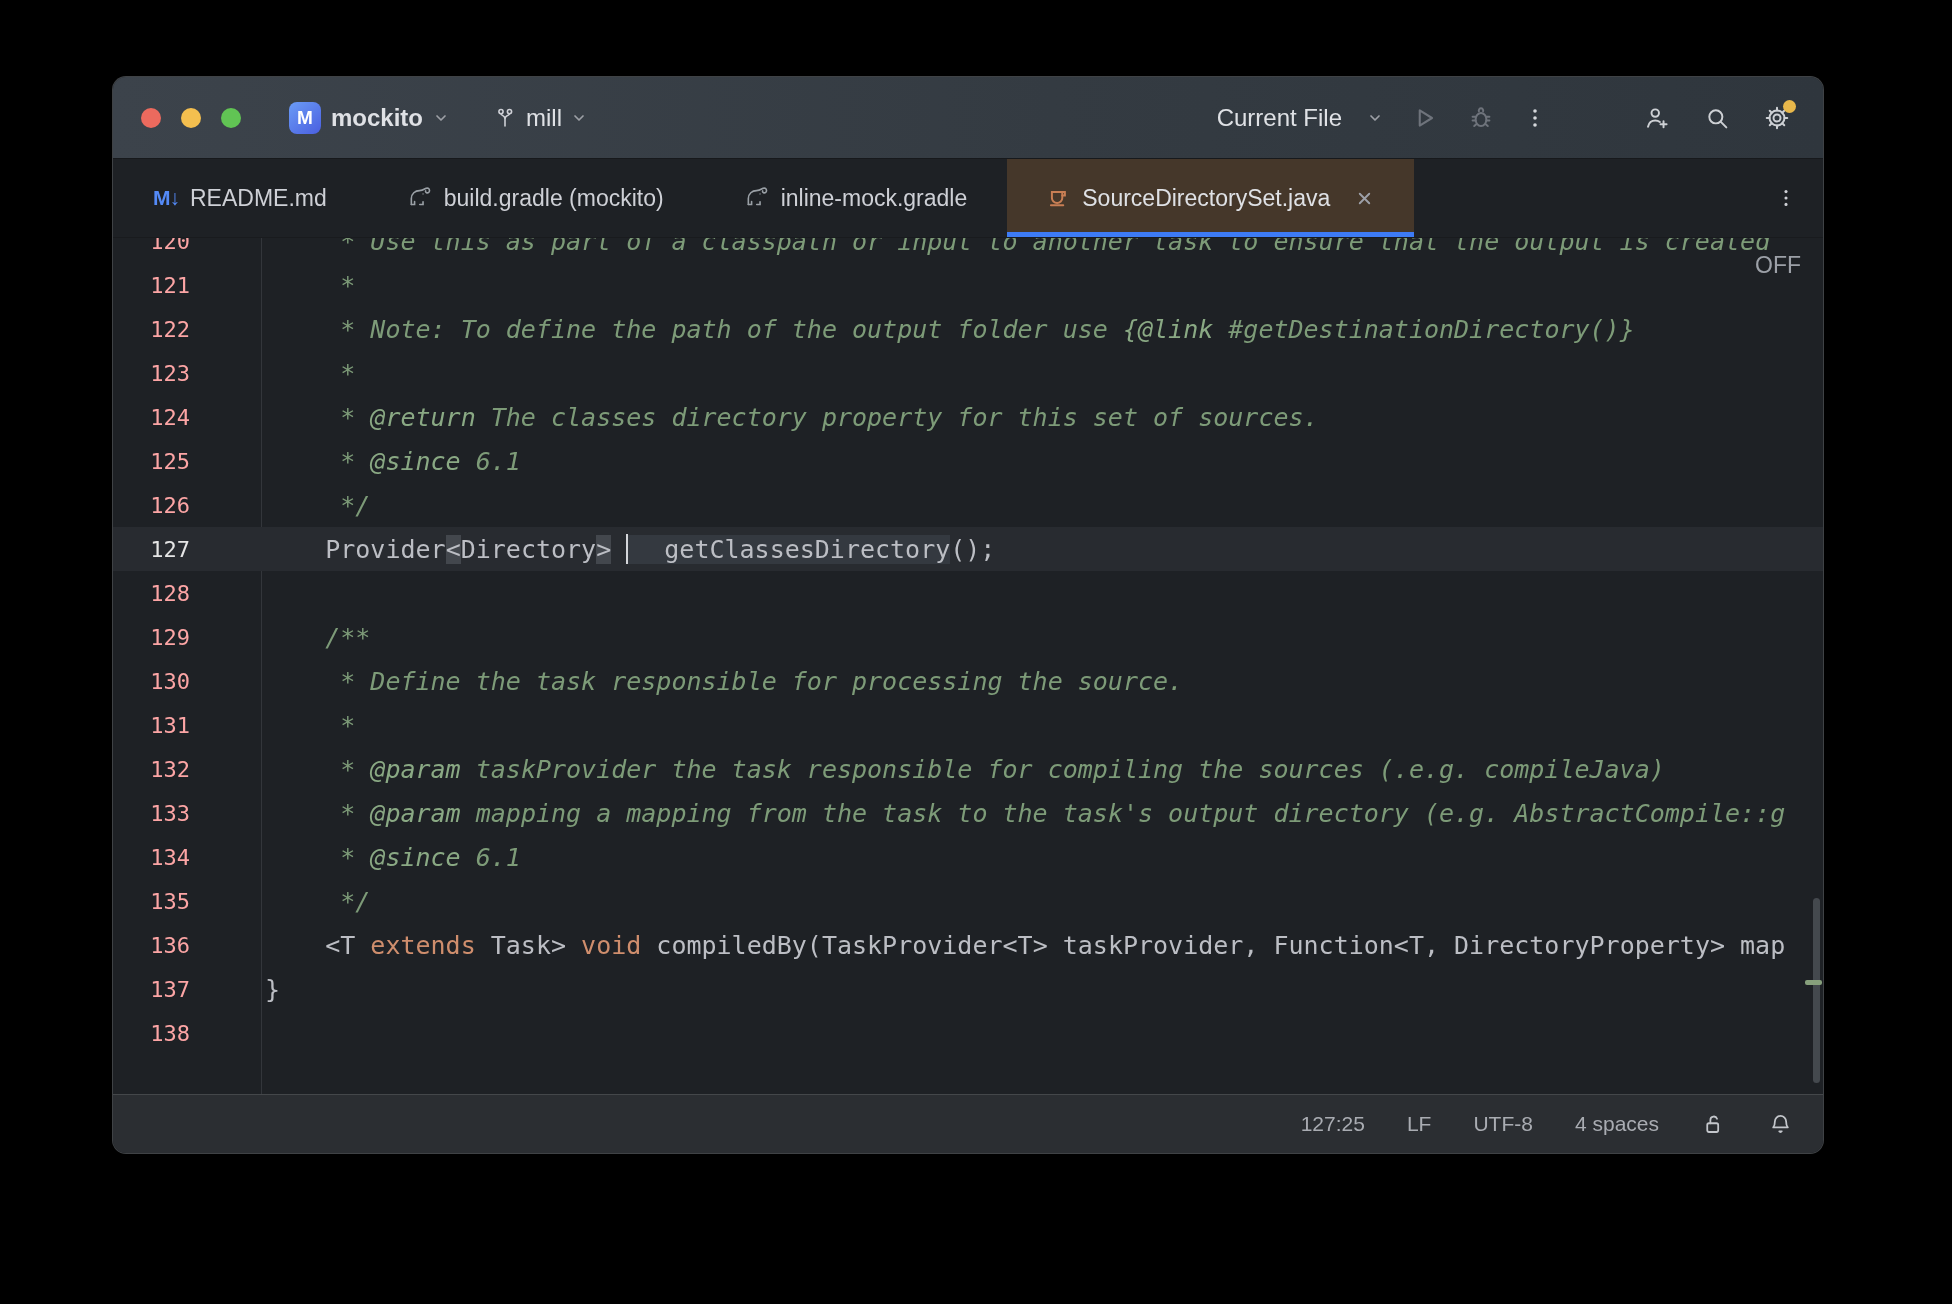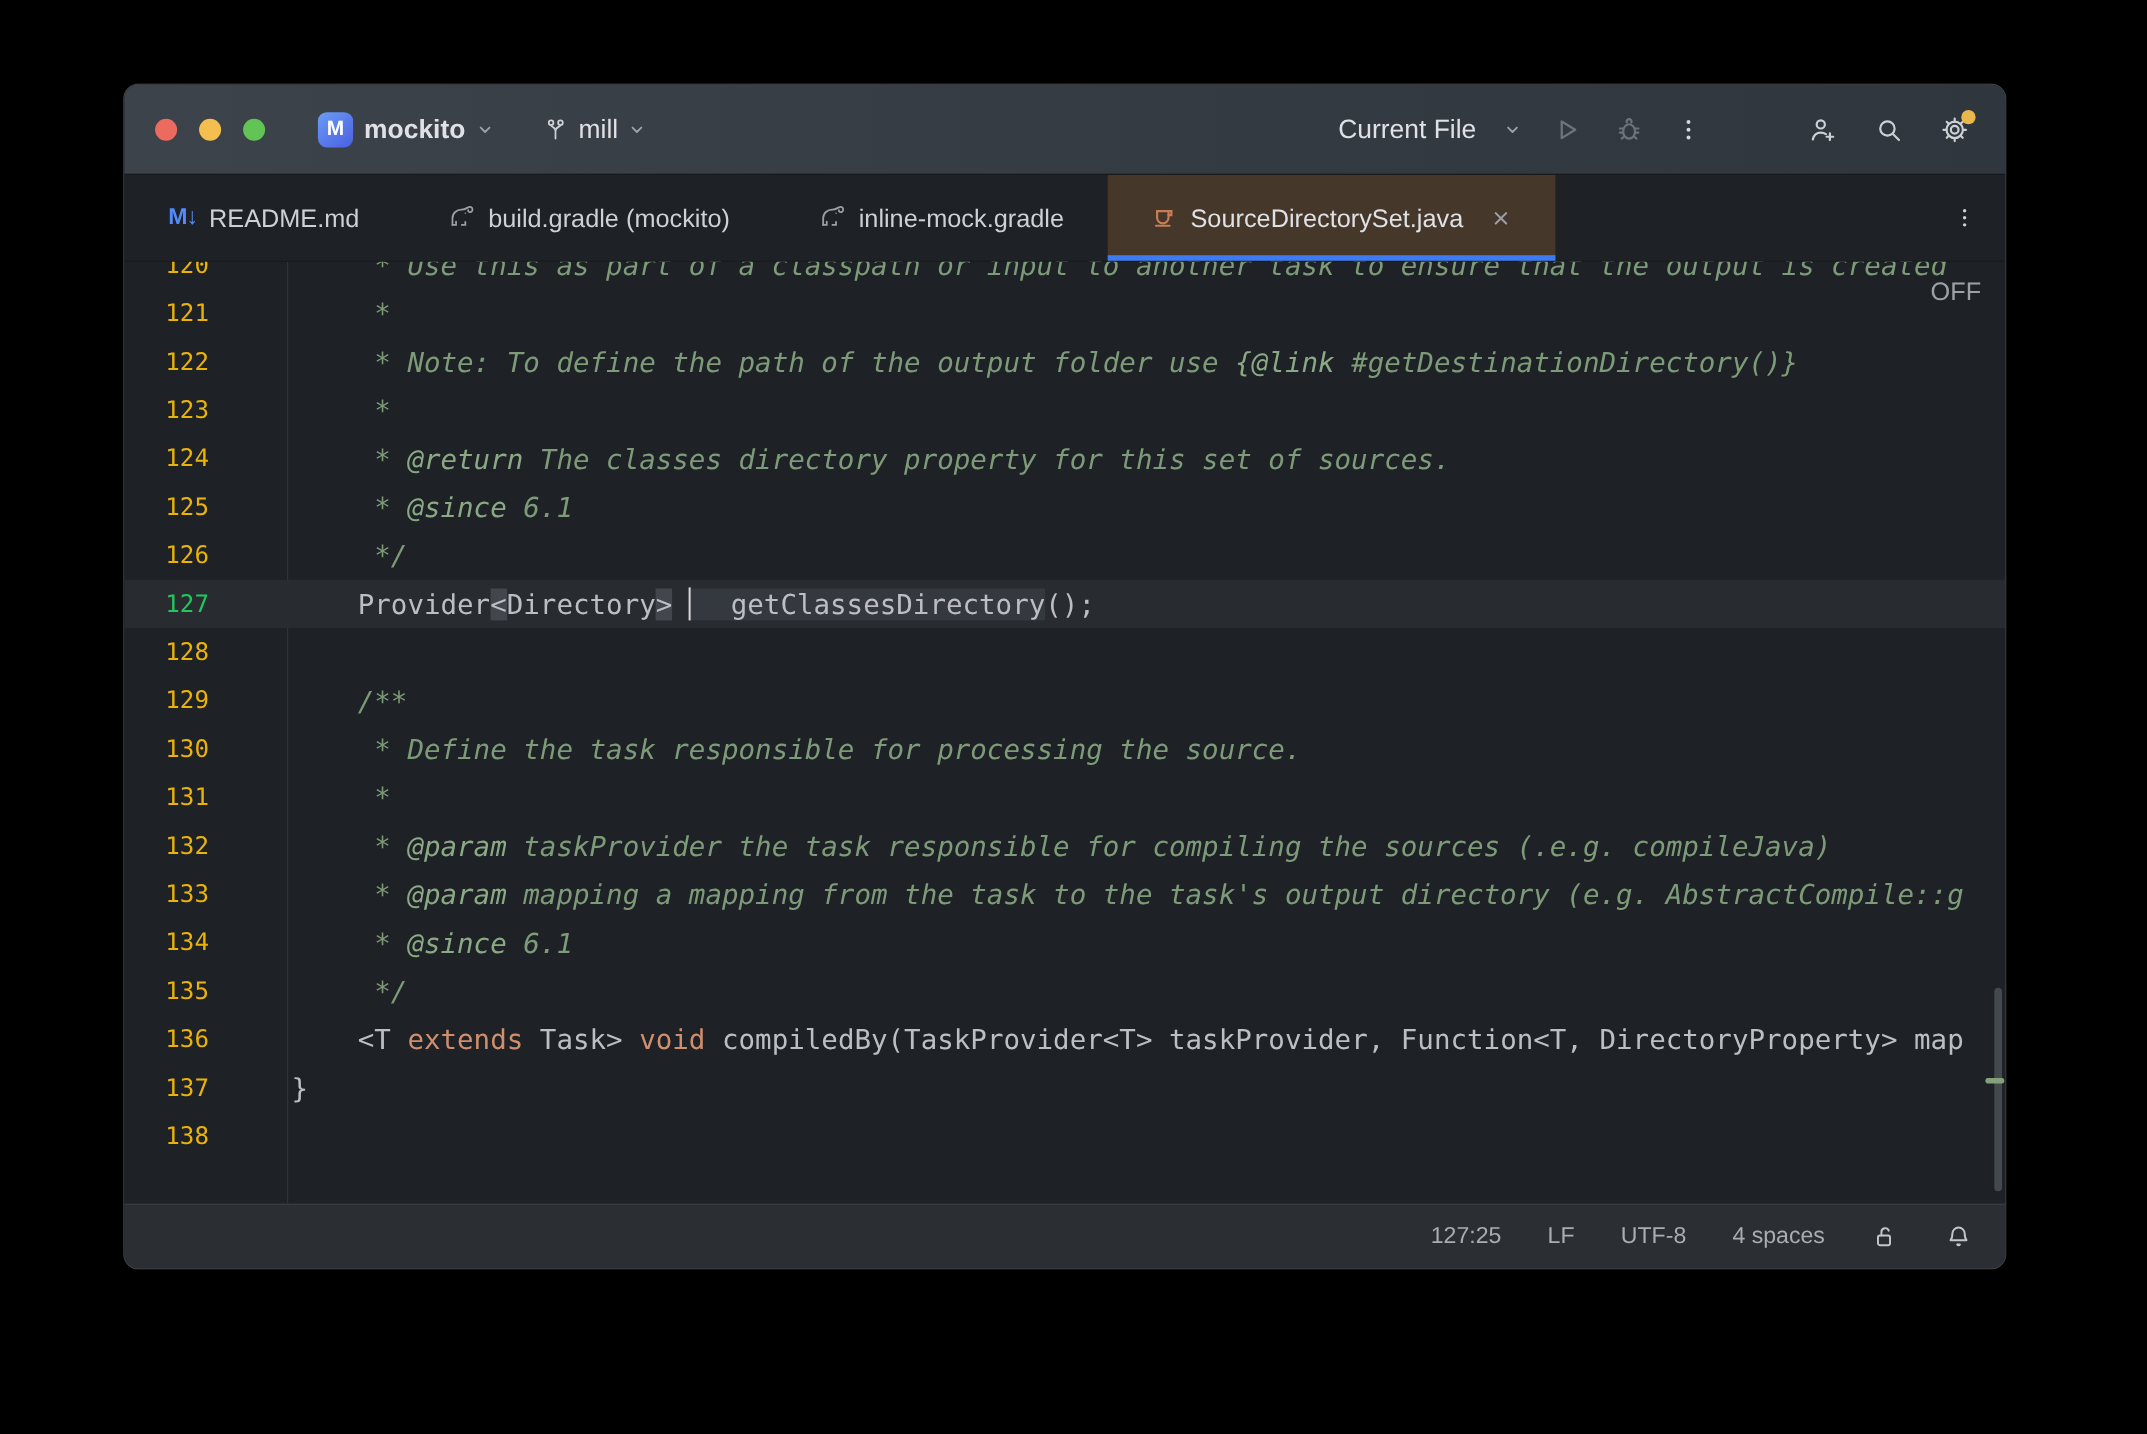--- a/index.html
+++ b/index.html
@@ -41,22 +41,22 @@
   .tab-kebab{margin-left:auto;display:flex;align-items:center;padding-right:26px;}
 
   
   .editor{flex:1 1 auto;position:relative;overflow:hidden;background:#1e2125;
           font-family:"DejaVu Sans Mono",monospace;}
   .gsep{position:absolute;top:0;bottom:0;left:148px;width:1px;background:#33363b;}
   #code-lines{position:relative;margin-top:-19px;}
   .row{display:flex;align-items:center;height:44px;}
   .row.current{background:#282b30;}
   .ln{flex:0 0 148px;box-sizing:border-box;padding-right:71px;text-align:right;
-      font-size:22px;color:#eab308;}
-  .row.current .ln{color:#22c55e;}
+      font-size:22px;color:#fca5a5;}
+  .row.current .ln{color:#e5e5e5;}
   .code{white-space:pre;font-size:25px;color:#bcbec4;padding-left:4px;}
   .tk-plain{color:#bcbec4;}
   .tk-doc{color:#7d9b78;font-style:italic;}
   .tk-tag{color:#8aa984;font-style:italic;font-weight:400;}
   .tk-kw{color:#cf8e6d;}
   .tk-brace{background:#43474d;}
   .tk-ident{background:#343940;padding-left:36px;}
   .caret{display:inline-block;width:0;border-left:2px solid #d4d6da;height:30px;vertical-align:-6px;}
   .off{position:absolute;top:14px;right:22px;color:#9ca0a7;font-family:"Liberation Sans",sans-serif;
        font-size:23px;}

